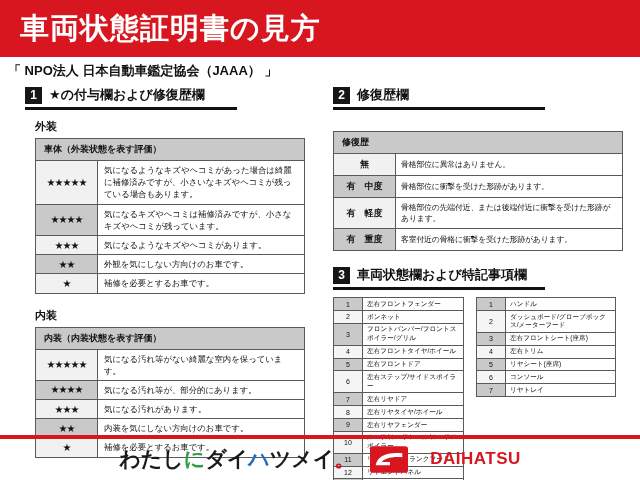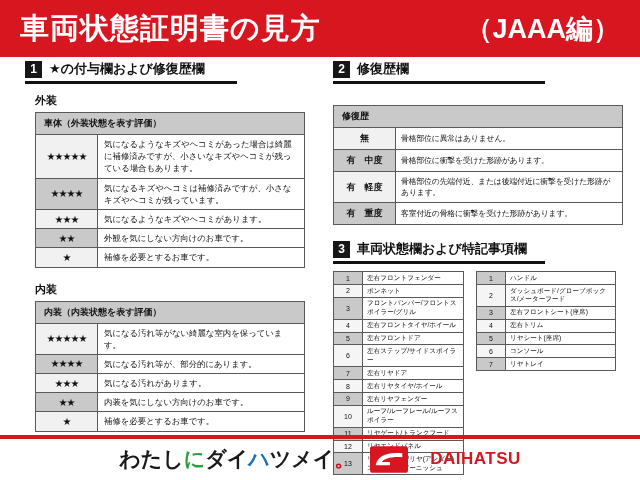--- a/index.html
+++ b/index.html
@@ -59,23 +59,23 @@
   .brand{display:flex;align-items:center;gap:22px;}
   .brand-text{color:#d7161f;font-size:17px;font-weight:bold;letter-spacing:0.5px;}
 </style>
 </head>
 <body>
 
 <div class="page">
 
   <div class="banner">
     <span class="title">車両状態証明書の見方</span>
-    <span class="edition">（JAAA編）</span>
   </div>
 
+  <div class="subtitle">「 NPO法人 日本自動車鑑定協会（JAAA） 」</div>
 
   <div class="columns">
 
     <div class="col-left">
       <div class="sec-head">
         <span class="sec-num">1</span>
         <span class="sec-title">★の付与欄および修復歴欄</span>
       </div>
 
       <div class="group-label">外装</div>

